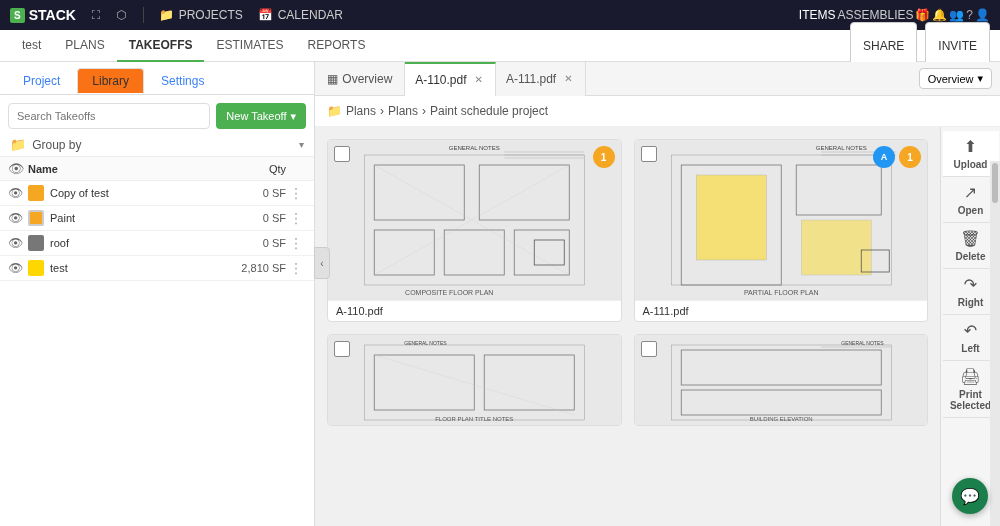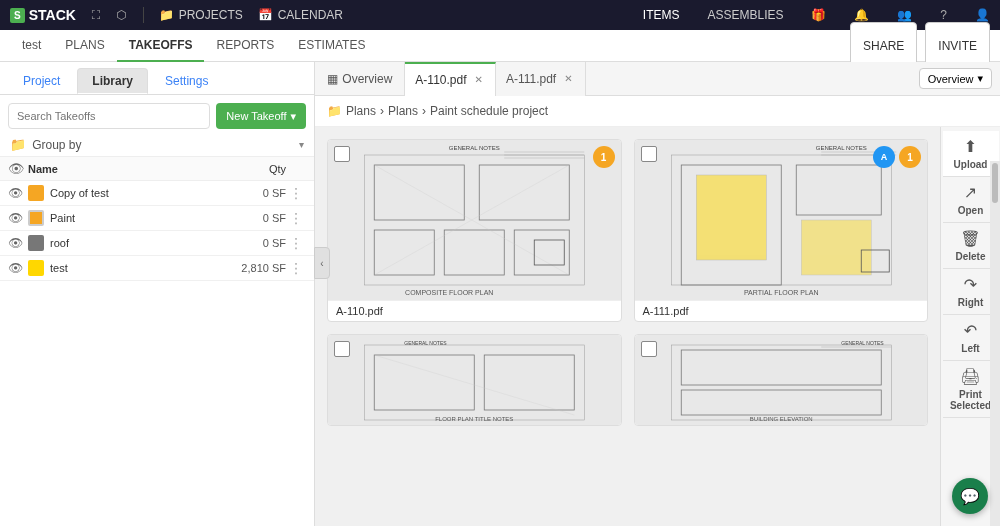--- a/index.html
+++ b/index.html
@@ -46,21 +46,21 @@
       cursor: pointer;
       display: flex;
       align-items: center;
       gap: 4px;
       text-decoration: none;
     }
     .top-nav-right {
       margin-left: auto;
       display: flex;
       align-items: center;
-      gap: 28px;
+      gap: 2px;
     }
     .top-nav-right-link {
       color: #ccc;
       font-size: 12px;
       cursor: pointer;
       font-weight: 500;
     }
     .top-nav-right-link.active { color: white; }
 
     
@@ -130,25 +130,25 @@
     }
     .left-tab {
       padding: 5px 14px;
       font-size: 12px;
       cursor: pointer;
       border-radius: 4px 4px 0 0;
       border: 1px solid transparent;
       color: #3b82f6;
     }
     .left-tab.active {
-      background: #e5e5e5;
+      background: #f97316;
       border: 1px solid #ddd;
       border-bottom: 1px solid #fff;
       color: #333;
-      font-weight: 700;
+      font-weight: 400;
     }
     .search-row {
       display: flex;
       align-items: center;
       gap: 6px;
       padding: 8px 8px 4px;
     }
     .search-input {
       flex: 1;
       height: 16px;
@@ -496,22 +496,22 @@
     <span class="top-nav-icon-btn">👥</span>
     <span class="top-nav-icon-btn">?</span>
     <span class="top-nav-icon-btn">👤</span>
   </div>
 </div>
 
 <div class="sub-nav">
   <div class="sub-nav-item">test</div>
   <div class="sub-nav-item">PLANS</div>
   <div class="sub-nav-item active">TAKEOFFS</div>
+  <div class="sub-nav-item">ESTIMATES</div>
   <div class="sub-nav-item">REPORTS</div>
-  <div class="sub-nav-item">ESTIMATES</div>
   <div class="sub-nav-right">
     <button class="share-btn">SHARE</button>
     <button class="invite-btn">INVITE</button>
   </div>
 </div>
 
 <div class="main-layout">
 
   <div class="left-panel">
     <div class="left-panel-tabs">

